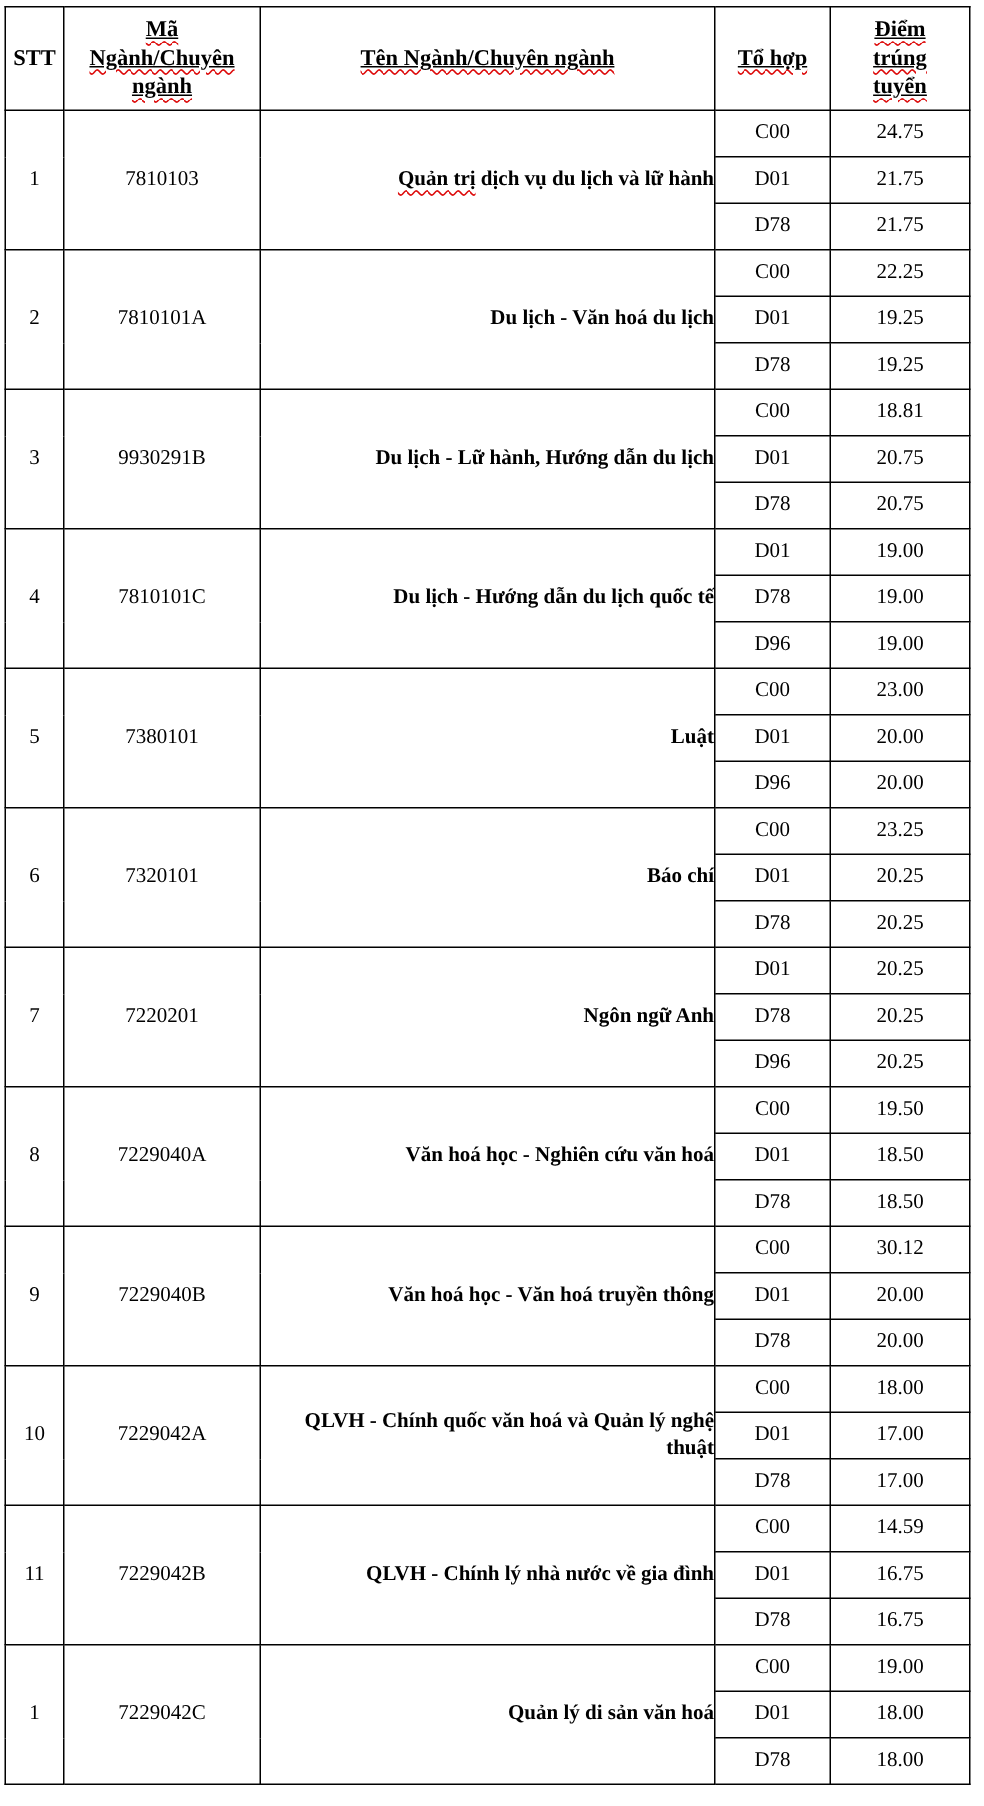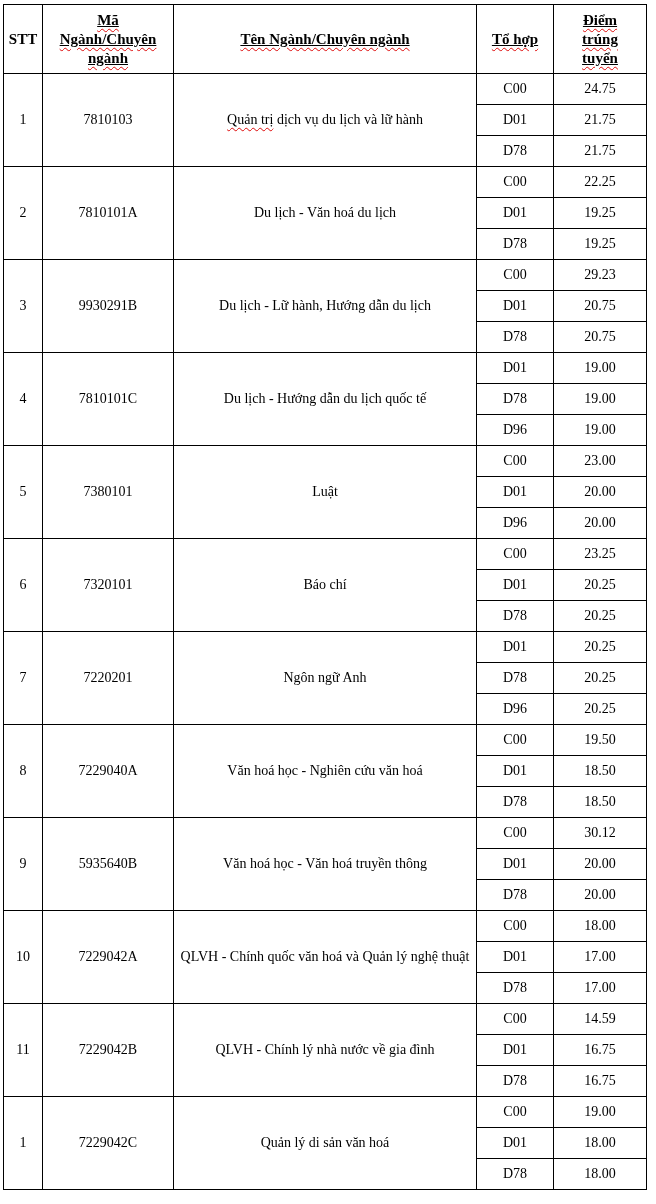--- a/index.html
+++ b/index.html
@@ -37,22 +37,23 @@
     line-height: 19px;
     text-align: center;
     white-space: pre-line;
   }
   .score-table td {
     font-size: 14px;
     line-height: 18px;
   }
   .c-stt, .c-code, .c-combo, .c-score { text-align: center; }
   .c-name {
-    text-align: center;
+    text-align: right;
     padding: 2px 6px 2px 5px;
+    font-weight: bold;
   }
   .hdr-u { text-decoration: underline; }
   .squiggle {
     text-decoration: underline wavy #dd0b0b;
     text-decoration-thickness: 1px;
     text-underline-offset: 3px;
   }
 </style>
 </head>
 <body>
@@ -108,21 +109,21 @@
         </tr>
         <tr>
           <td class="c-combo">D78</td>
           <td class="c-score">19.25</td>
         </tr>
         <tr>
           <td class="c-stt" rowspan="3">3</td>
           <td class="c-code" rowspan="3">9930291B</td>
           <td class="c-name" rowspan="3"><span>Du lịch - Lữ hành, Hướng dẫn du lịch</span></td>
           <td class="c-combo">C00</td>
-          <td class="c-score">29.23</td>
+          <td class="c-score">18.81</td>
         </tr>
         <tr>
           <td class="c-combo">D01</td>
           <td class="c-score">20.75</td>
         </tr>
         <tr>
           <td class="c-combo">D78</td>
           <td class="c-score">20.75</td>
         </tr>
         <tr>
@@ -195,21 +196,21 @@
         <tr>
           <td class="c-combo">D01</td>
           <td class="c-score">18.50</td>
         </tr>
         <tr>
           <td class="c-combo">D78</td>
           <td class="c-score">18.50</td>
         </tr>
         <tr>
           <td class="c-stt" rowspan="3">9</td>
-          <td class="c-code" rowspan="3">5935640B</td>
+          <td class="c-code" rowspan="3">7229040B</td>
           <td class="c-name" rowspan="3"><span>Văn hoá học - Văn hoá truyền thông</span></td>
           <td class="c-combo">C00</td>
           <td class="c-score">30.12</td>
         </tr>
         <tr>
           <td class="c-combo">D01</td>
           <td class="c-score">20.00</td>
         </tr>
         <tr>
           <td class="c-combo">D78</td>

